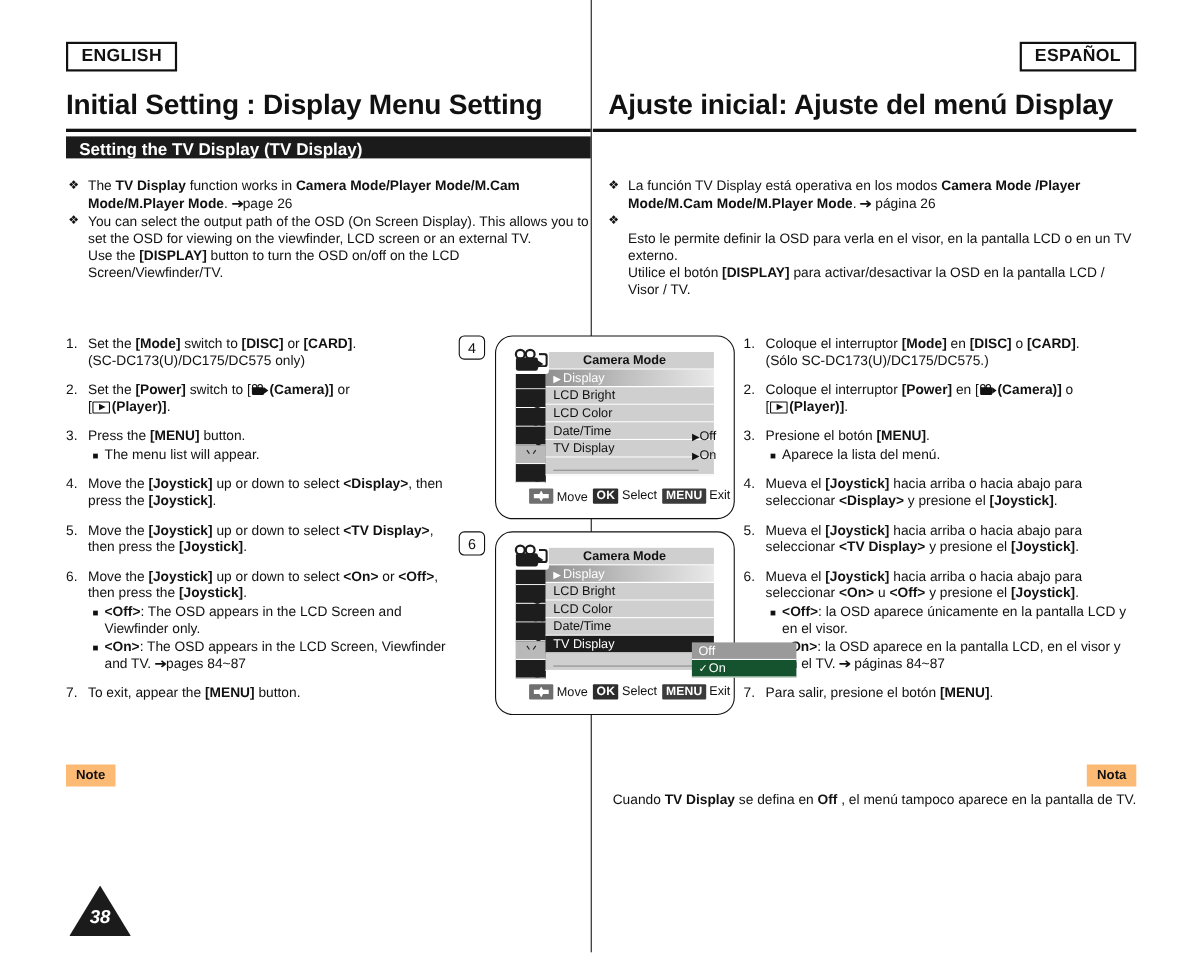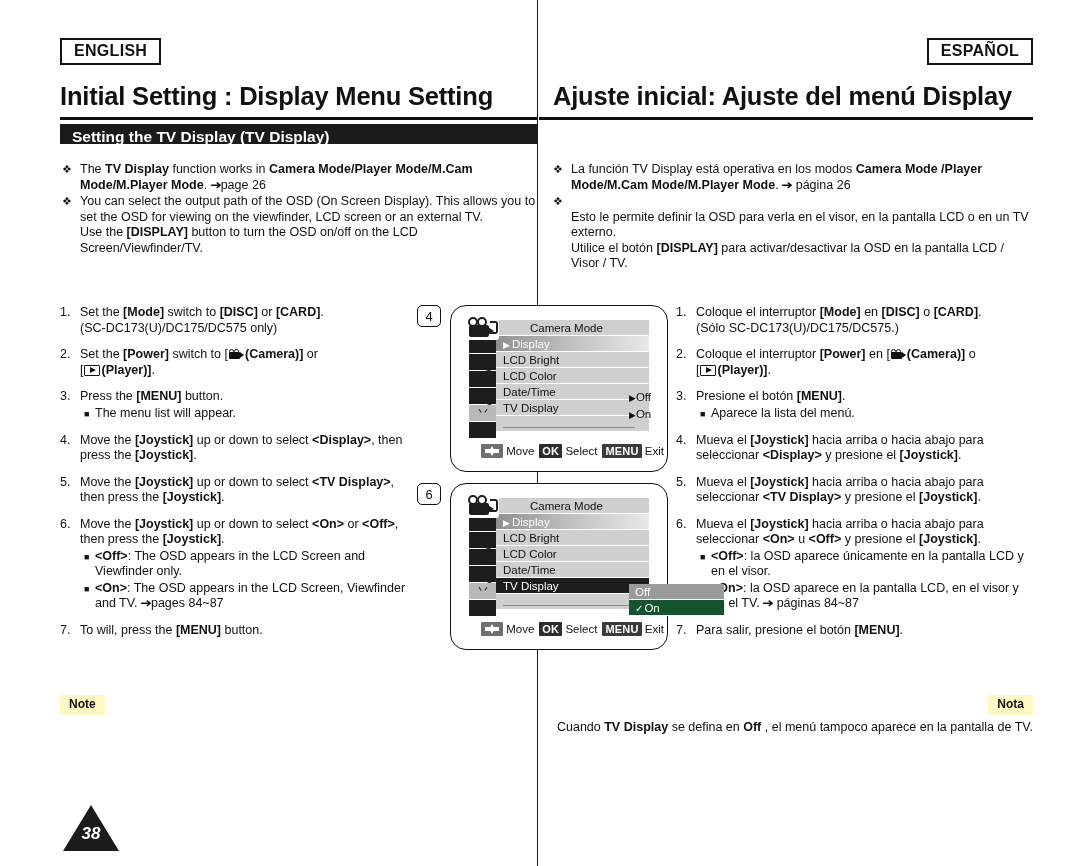--- a/index.html
+++ b/index.html
@@ -177,21 +177,21 @@
     height: 16px; line-height: 16px;
     font-size: 11.5px;
     background: #cfcfcf;
     border-bottom: 1.2px solid #fff;
     padding-left: 7px;
     box-sizing: border-box;
     color: #111;
     position: relative;
     white-space: nowrap;
   }
-  .osd-row.title { background: #cfcfcf; font-weight: normal; }
+  .osd-row.title { background: #cfcfcf; font-weight: bold; }
   .osd-row.sel {
     background: linear-gradient(to right, #8f8f8f 0%, #bdbdbd 45%, #e9e9e9 100%);
     color: #fff;
     font-weight: normal;
   }
   .osd-row.dark {
     background: #1d1d1d; color: #fff;
   }
   .osd-row.blank { background: #cfcfcf; }
   .osd-row.blank .ul {
@@ -365,21 +365,21 @@
     letter-spacing: .2px;
   }
   .key-lbl.ok { background: #2d2d2d; }
 
   
   .note { position: absolute; font-size: 12.5px; line-height: 15.5px; }
   .note.en { left: 60px; top: 695px; width: 478px; }
   .note.es { left: 551px; top: 695px; width: 482px; text-align: right; }
   .note-tag {
     display: inline-block;
-    background: #fef9c3;
+    background: #fdba74;
     font-size: 12px; font-weight: bold;
     padding: 2px 9px 2px 9px;
     margin-bottom: 5px;
   }
   .note-body { }
 
   
   .pagenum {
     position: absolute;
     left: 63px; top: 805px;
@@ -452,21 +452,21 @@
         <span class="step-body"><span>Move the </span><b>[Joystick]</b><span> up or down to select </span><b>&lt;On&gt;</b><span> or </span><b>&lt;Off&gt;</b><span>, then press the </span><b>[Joystick]</b><span>.</span><div class="sub">
             <span class="sq">■</span>
             <span class="sub-text"><b>&lt;Off&gt;</b><span>: The OSD appears in the LCD Screen and Viewfinder only.</span></span>
           </div><div class="sub">
             <span class="sq">■</span>
             <span class="sub-text"><b>&lt;On&gt;</b><span>: The OSD appears in the LCD Screen, Viewfinder and TV. </span><span class="arrow-pg">➜</span><span>pages 84~87</span></span>
           </div></span>
       </div>
       <div class="step">
         <span class="step-num">7.</span>
-        <span class="step-body"><span>To will, press the </span><b>[MENU]</b><span> button.</span></span>
+        <span class="step-body"><span>To exit, appear the </span><b>[MENU]</b><span> button.</span></span>
       </div>
     </div>
   <div class="note en">
     <span class="note-tag">Note</span>
   </div>
 
   <div class="lang-row es">
     <span class="lang-box">ESPAÑOL</span>
   </div>
   <div class="chapter es">Ajuste inicial: Ajuste del menú Display</div>

